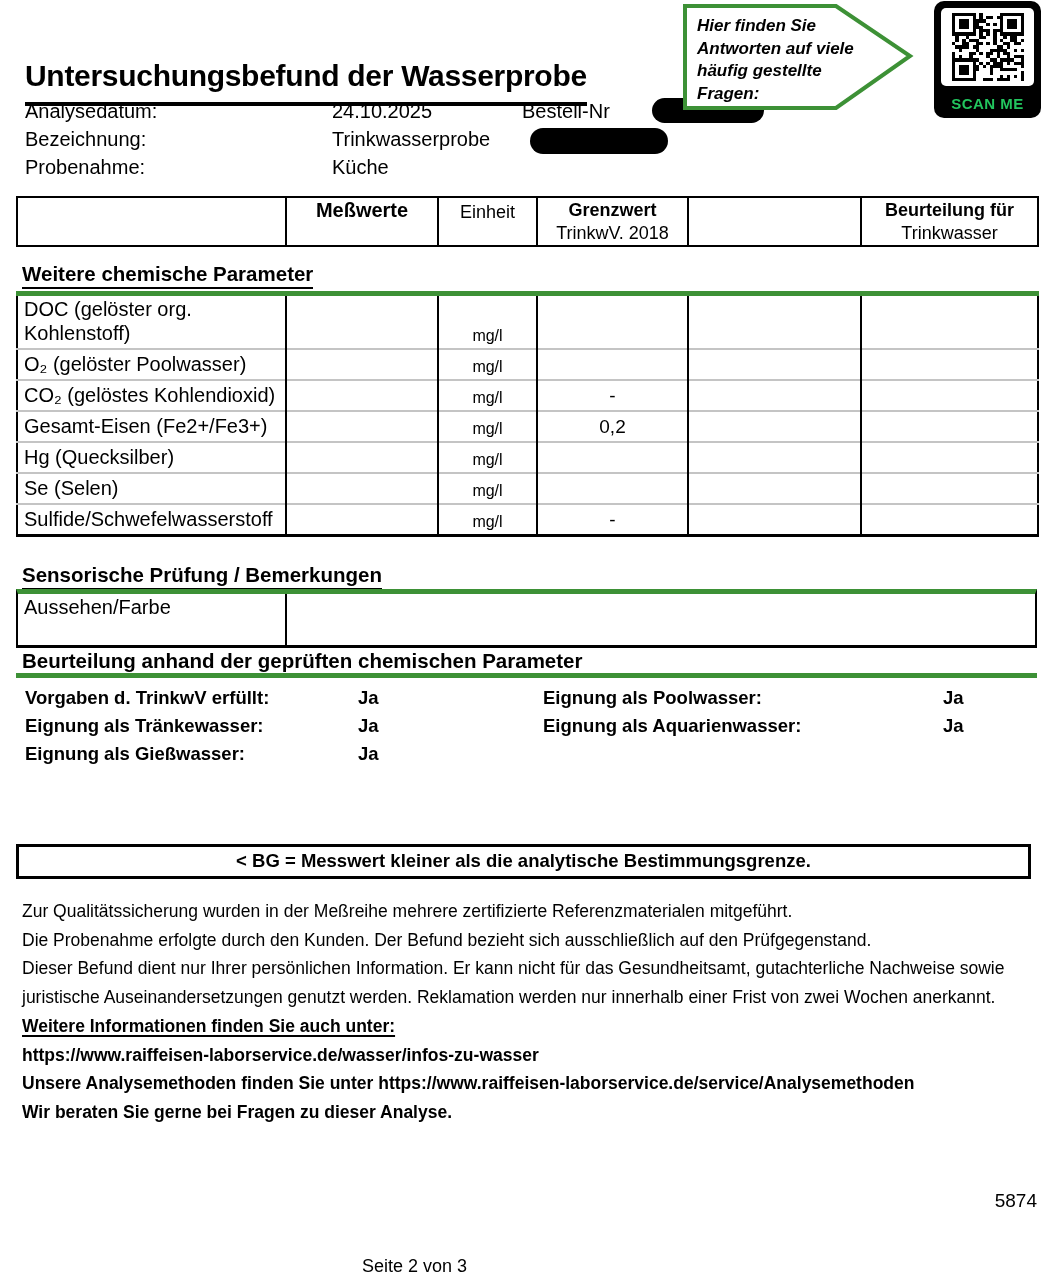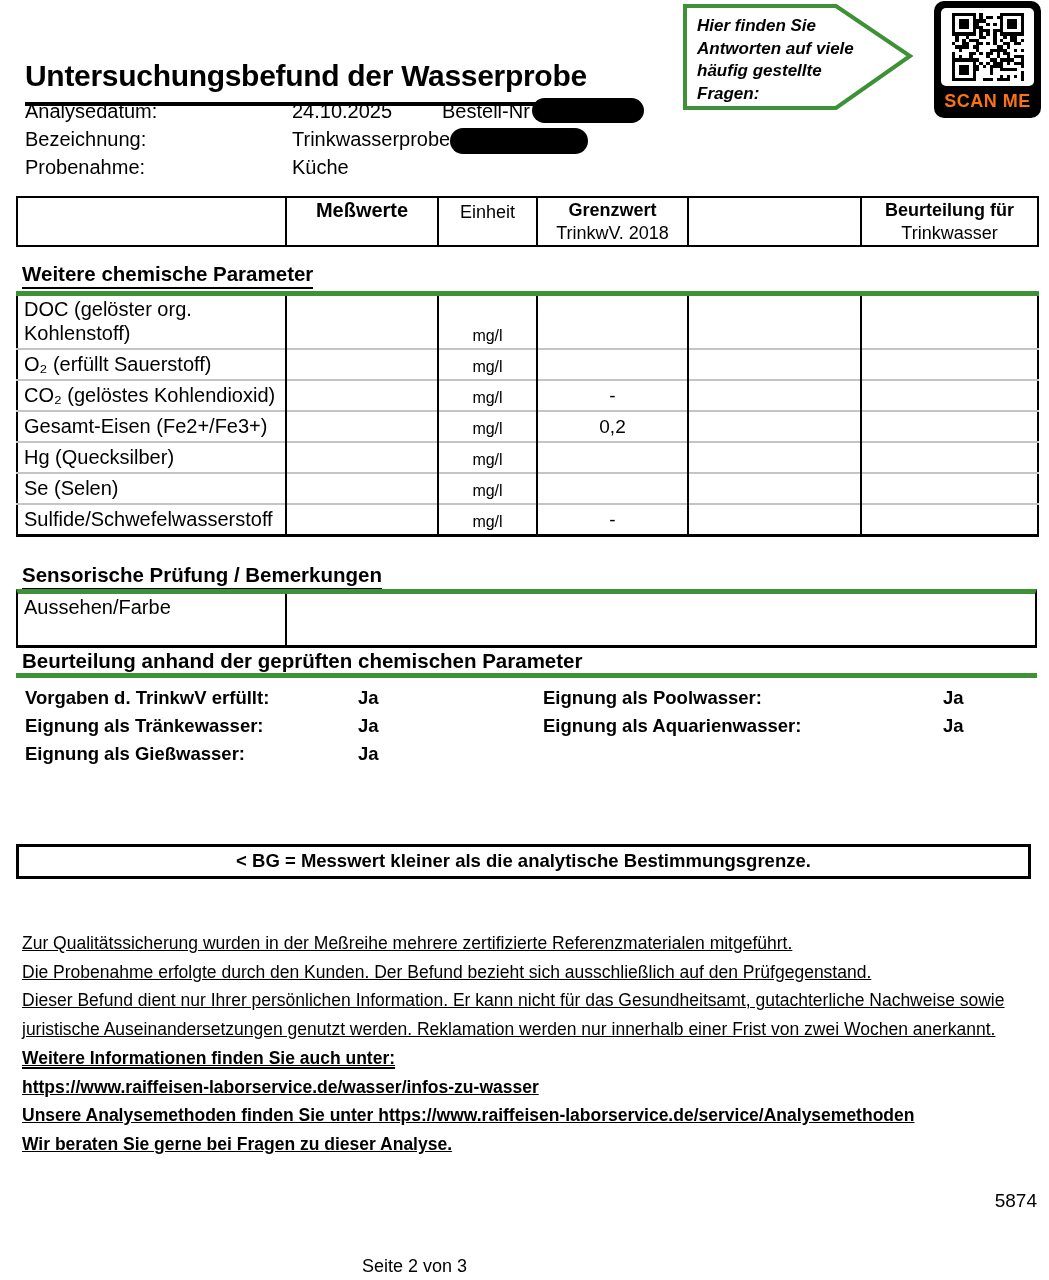--- a/index.html
+++ b/index.html
@@ -4,39 +4,39 @@
 <style>
   html,body{margin:0;padding:0;background:#fff;}
   .page{position:relative;width:1049px;height:1280px;background:#ffffff;overflow:hidden;
         font-family:"Liberation Sans",sans-serif;color:#000;}
 
   
   .title-block{position:absolute;left:25px;top:60px;}
   .doc-title{display:inline-block;font-size:30px;font-weight:bold;letter-spacing:-0.3px;
              border-bottom:4px solid #000;padding-bottom:10px;line-height:32px;}
   .meta{position:absolute;left:25px;top:100px;font-size:20px;}
-  .meta-row{height:28.2px;display:flex;align-items:flex-start;white-space:nowrap;}
+  .meta-row{height:28.2px;display:flex;align-items:flex-start;white-space:nowrap;gap:40px;}
   .meta-label{display:inline-block;width:267px;}
   .meta-value{display:inline-block;}
   .meta-value.fixed{width:150px;}
   .redact{display:inline-block;background:#000;border-radius:13px;vertical-align:middle;}
   .redact1{width:112px;height:25px;margin-left:2px;margin-top:-2px;}
   .redact2{width:138px;height:26px;margin-left:0;margin-top:0;}
 
   
   .faq{position:absolute;left:683px;top:4px;width:232px;height:106px;}
   .faq svg{position:absolute;left:0;top:0;}
   .faq-text{position:absolute;left:14px;top:11px;font-size:17px;font-weight:bold;font-style:italic;line-height:22.5px;}
 
   
   .qr{position:absolute;left:934px;top:1px;width:107px;height:117px;background:#000;border-radius:10px;}
   .qr-white{position:absolute;left:7px;top:7px;width:93px;height:78px;background:#fff;border-radius:5px;
             display:flex;align-items:center;justify-content:center;}
-  .qr-label{position:absolute;left:0;bottom:6px;width:100%;text-align:center;color:#f97316;
-            font-size:18px;font-weight:bold;letter-spacing:0.5px;}
+  .qr-label{position:absolute;left:0;bottom:6px;width:100%;text-align:center;color:#22c55e;
+            font-size:15px;font-weight:bold;letter-spacing:0.5px;}
   #qr-svg{shape-rendering:crispEdges;}
 
   
   table{border-collapse:collapse;table-layout:fixed;}
   .hdr-table{position:absolute;left:16px;top:196px;width:1021px;border:2px solid #000;}
   .hdr-table td{border:2px solid #000;padding:1px 2px;vertical-align:top;text-align:center;}
   .h-l1{font-size:18px;font-weight:bold;line-height:23px;}
   .h-l1.big{font-size:20px;}
   .h-l1.reg{font-weight:normal;line-height:23px;padding-top:2px;}
   .h-l2{font-size:18px;font-weight:normal;line-height:22px;}
@@ -66,21 +66,21 @@
 
   .green-bar{position:absolute;left:16px;width:1021px;height:5px;background:#3d9136;}
 
   .assess{position:absolute;left:25px;top:684px;width:1010px;display:grid;
           grid-template-columns:333px 185px 400px 92px;font-size:18.5px;font-weight:bold;
           line-height:28.2px;}
 
   .bg-box{position:absolute;left:16px;top:844px;width:1015px;box-sizing:border-box;border:3px solid #000;
           text-align:center;font-size:18.5px;font-weight:bold;padding:3px 0 4px 0;}
 
-  .notes{position:absolute;left:22px;top:929px;width:1006px;font-size:17.5px;line-height:28.7px;text-decoration:underline;}
+  .notes{position:absolute;left:22px;top:897px;width:1006px;font-size:17.5px;line-height:28.7px;}
   .notes p{margin:0;}
   .notes .nb{font-weight:bold;}
   .notes .nu{text-decoration:underline;text-decoration-thickness:2px;text-underline-offset:3px;}
 
   .doc-number{position:absolute;right:12px;top:1190px;font-size:19px;margin-left:10px;}
   .page-label{position:absolute;left:0;top:1256px;width:829px;text-align:center;font-size:18px;}
 </style>
 </head>
 <body>
 
@@ -177,21 +177,21 @@
     <tbody>
         <tr class="row-tall">
       <td class="param">DOC (gelöster org. Kohlenstoff)</td>
       <td class="val"></td>
       <td class="unit">mg/l</td>
       <td class="limit"></td>
       <td class="val"></td>
       <td class="val"></td>
     </tr>
     <tr class="row-std">
-      <td class="param">O₂ (erfüllt Sauerstoff)</td>
+      <td class="param">O₂ (gelöster Poolwasser)</td>
       <td class="val"></td>
       <td class="unit">mg/l</td>
       <td class="limit"></td>
       <td class="val"></td>
       <td class="val"></td>
     </tr>
     <tr class="row-std">
       <td class="param">CO₂ (gelöstes Kohlendioxid)</td>
       <td class="val"></td>
       <td class="unit">mg/l</td>

